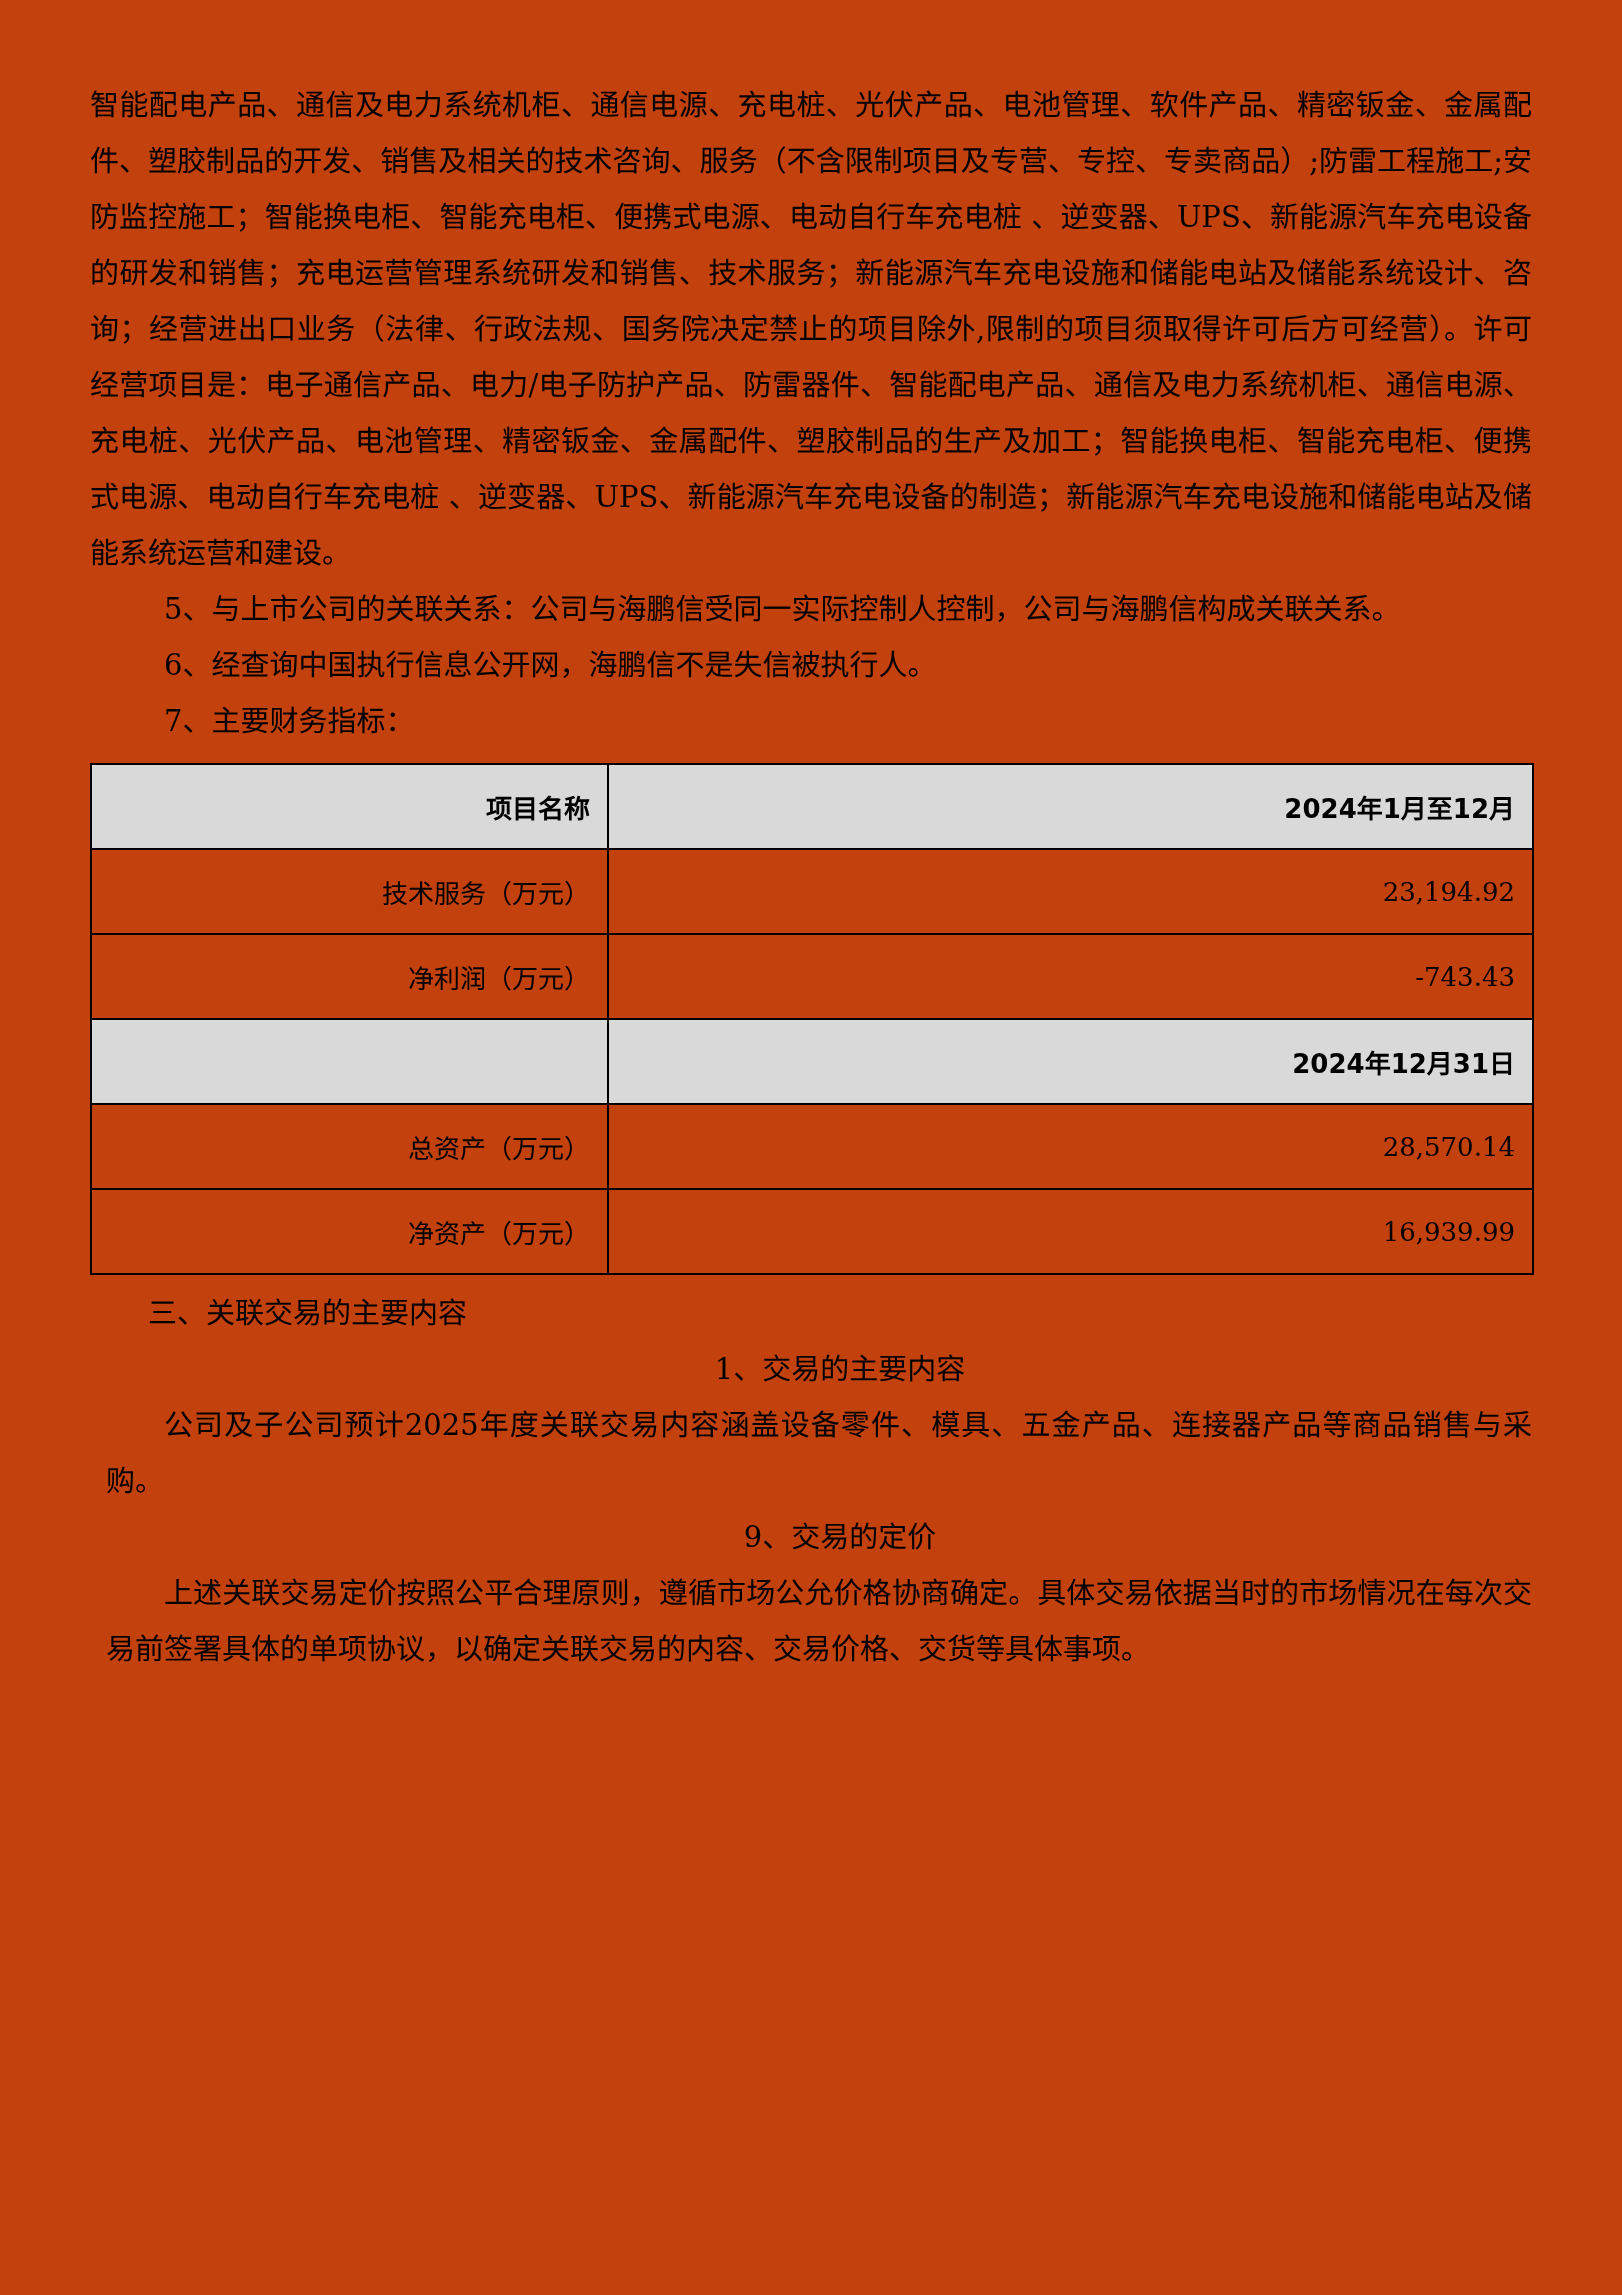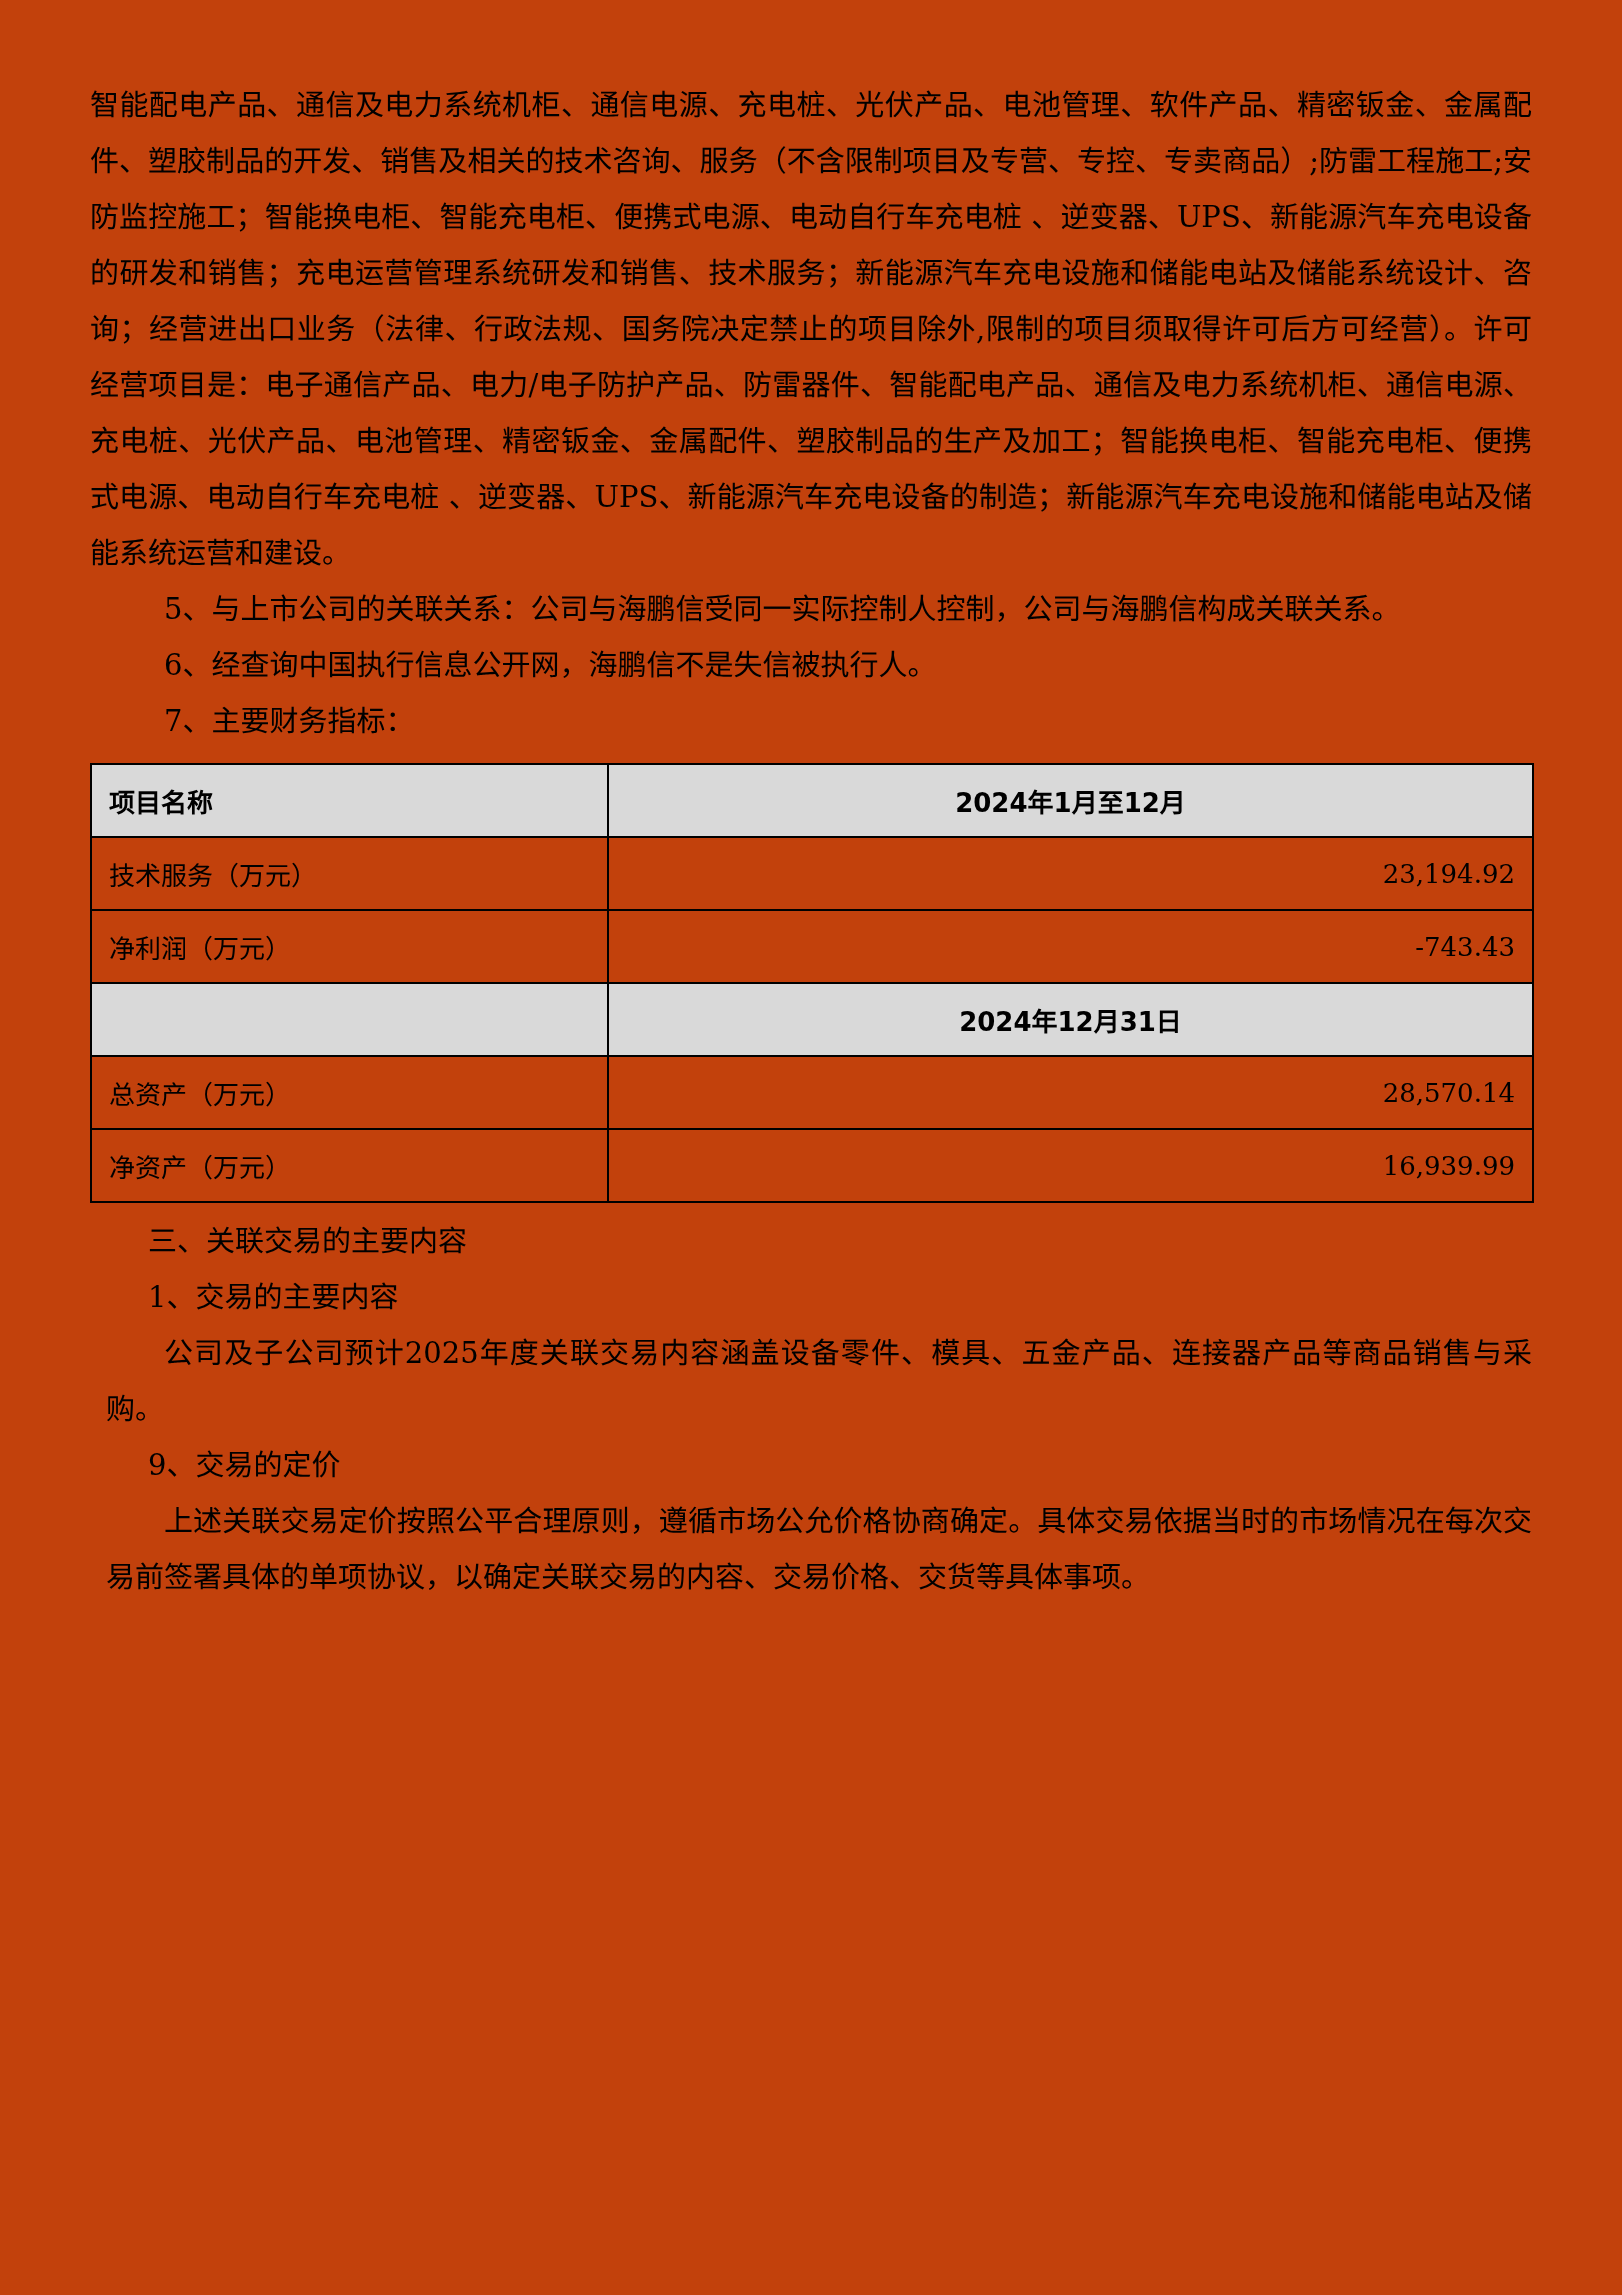--- a/index.html
+++ b/index.html
@@ -44,41 +44,43 @@
     font-weight: normal;
     text-indent: 58px;
     font-family: "DejaVu Sans", "Liberation Sans", sans-serif;
   }
   h4.sub-head {
     margin: 0;
     font-size: 29px;
     line-height: 56px;
     font-weight: normal;
     text-indent: 58px;
+    text-align: center;
   }
   
   .fin-table-wrap {
     margin: 14.4px 0 9.2px 0;
   }
   table.fin-table {
     border-collapse: collapse;
     width: 1442px;
     table-layout: fixed;
     font-size: 26px;
   }
   table.fin-table col.c1 { width: 517px; }
   table.fin-table col.c2 { width: 925px; }
   table.fin-table td,
   table.fin-table th {
     border: 2px solid #000000;
-    padding: 17px 17px;
+    padding: 23px 17px;
     height: 47px;
     vertical-align: middle;
     font-weight: normal;
     box-sizing: border-box;
+    text-align: right;
   }
   table.fin-table tr.head td {
     background: #d9d9d9;
     font-weight: bold;
     font-family: "DejaVu Sans", "Liberation Sans", sans-serif;
   }
   td.label {
     text-align: left;
   }
   td.period {

